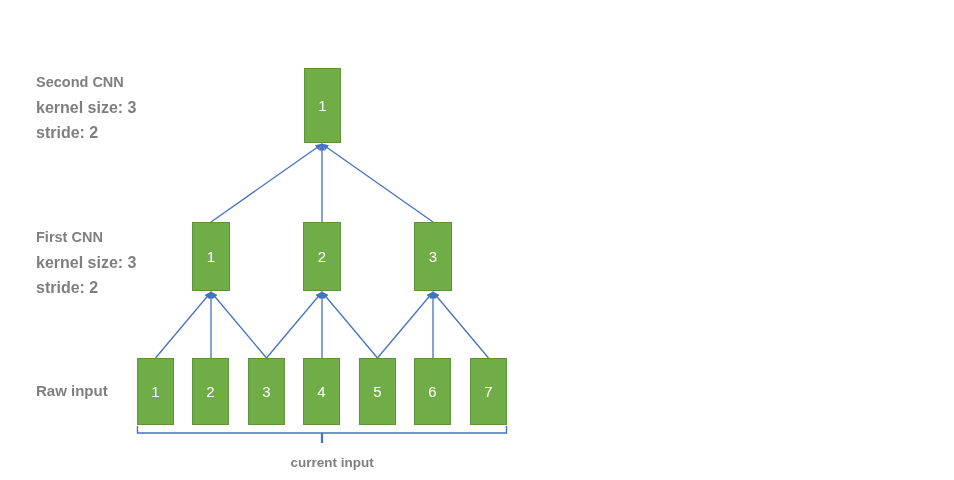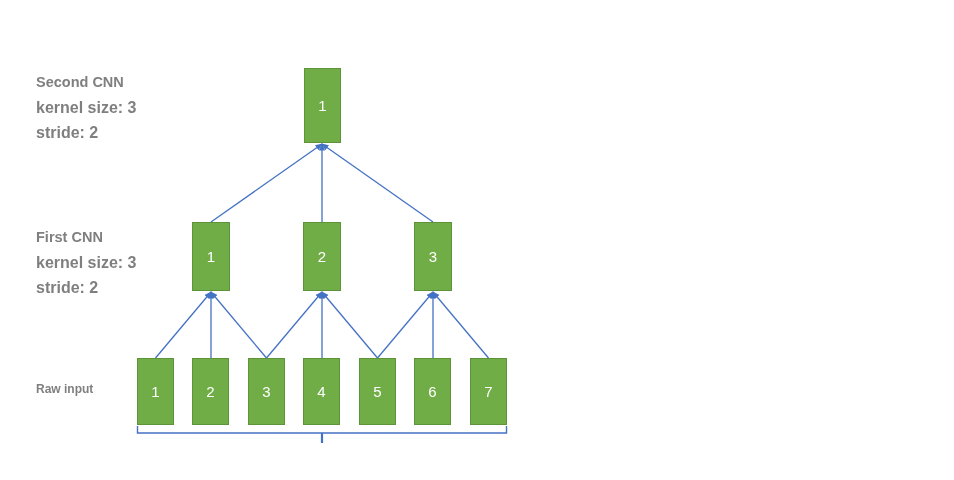--- a/index.html
+++ b/index.html
@@ -55,21 +55,21 @@
     display: block;
     font-size: 14.5px;
     margin-bottom: 6px;
   }
   .row-label .sub {
     display: block;
     font-size: 16px;
     line-height: 1.55;
   }
   .row-label.single {
-    font-size: 12px;
+    font-size: 15px;
   }
   .bracket-caption {
     position: absolute;
     color: #7f7f7f;
     font-family: "Liberation Sans", sans-serif;
     font-weight: bold;
     font-size: 13.5px;
     white-space: nowrap;
     text-align: center;
   }
@@ -157,14 +157,17 @@
   <div class="node-box" style="left:343px; top:358px; width:37px; height:67px;">
     <span>5</span>
   </div>
   <div class="node-box" style="left:398px; top:358px; width:37px; height:67px;">
     <span>6</span>
   </div>
   <div class="node-box" style="left:454px; top:358px; width:37px; height:67px;">
     <span>7</span>
   </div>
 
+  <div class="bracket-caption" style="left:216px; top:455px; width:200px;">
+    <span>current input</span>
+  </div>
 
 </div>
 
 </body></html>

